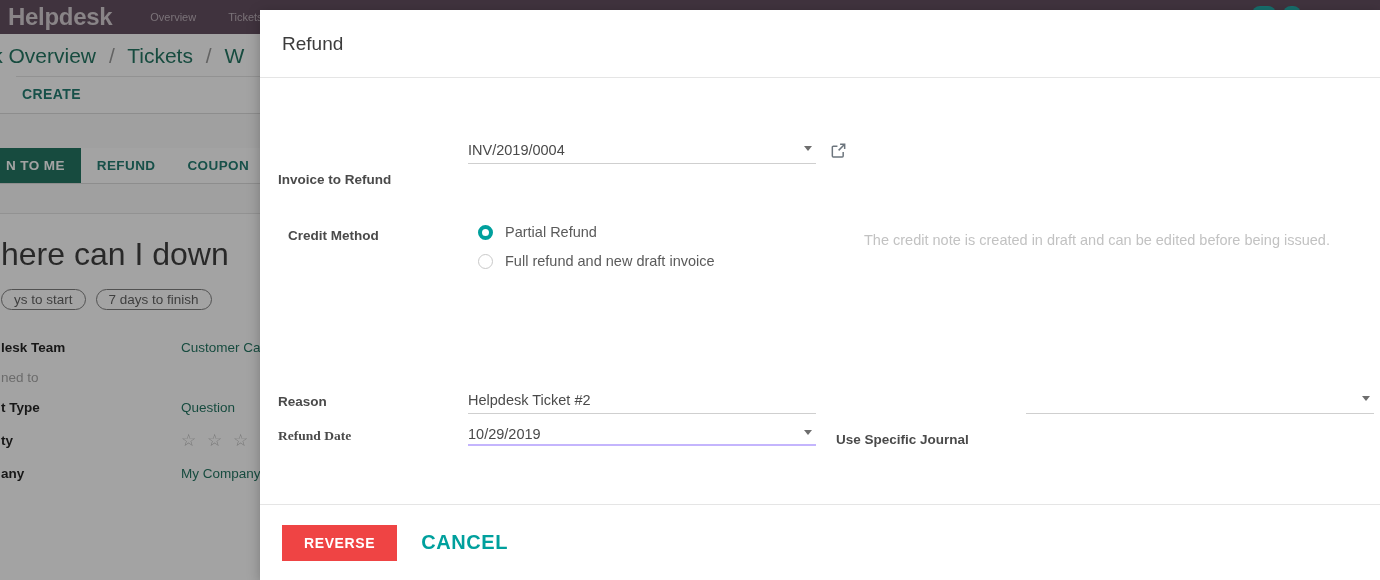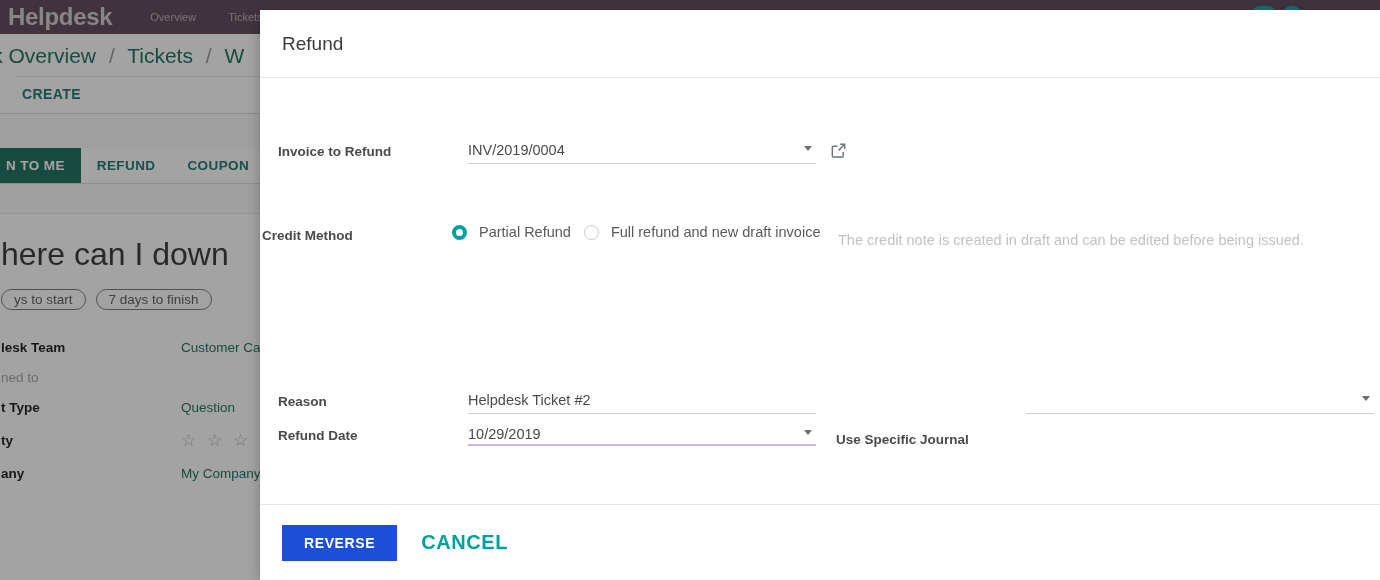--- a/index.html
+++ b/index.html
@@ -125,21 +125,21 @@
   .finput.focused { border-bottom: 2px solid #c4b5fd; padding-bottom: 2px; }
   .caret {
     position: absolute; right: 4px; top: 6px;
     width: 0; height: 0;
     border-left: 4.5px solid transparent;
     border-right: 4.5px solid transparent;
     border-top: 5.5px solid #6e6e6e;
   }
   .ext-link { margin-left: 14px; padding-top: 2px; }
 
-  .radio-group { display: flex; flex-direction: row; gap: 13px; }
+  .radio-group { display: flex; flex-direction: column; gap: 13px; }
   .radio-row { display: flex; align-items: center; gap: 12px; }
   .radio {
     width: 15px; height: 15px; border-radius: 50%;
     border: 1.6px solid #c9c9c9; background: #fff;
     flex: 0 0 15px;
   }
   .radio.on {
     border: 4px solid #00a09d; background: #fff;
     box-shadow: inset 0 0 0 2px #fff;
   }
@@ -147,21 +147,21 @@
   .helper {
     position: absolute; left: 576px; top: 8px;
     font-size: 14.5px; color: #c2c2c2; white-space: nowrap;
   }
 
   .modal-footer {
     flex: 0 0 76px; border-top: 1px solid #e5e5e5;
     display: flex; align-items: center; padding: 0 22px; gap: 18px;
   }
   .btn-primary {
-    background: #1d4ed8; color: #fff; border: none;
+    background: #ef4444; color: #fff; border: none;
     font-family: "Liberation Sans", sans-serif;
     font-size: 14px; font-weight: bold; letter-spacing: .6px;
     padding: 10px 22px; cursor: pointer;
   }
   .btn-link {
     background: none; border: none; color: #00a09d;
     font-family: "Liberation Sans", sans-serif;
     font-size: 20px; font-weight: bold; letter-spacing: .6px;
     padding: 10px 6px; cursor: pointer;
   }
@@ -243,35 +243,35 @@
 
   <div class="modal">
 
     <div class="modal-header">
       <div class="modal-title">Refund</div>
     </div>
 
     <div class="modal-body">
 
       <div class="frow" style="left:18px; top:62px;">
-        <div class="flabel" style="width:190px;">Invoice to Refund</div>
+        <div class="flabel" style="width:190px;margin-top:28px;">Invoice to Refund</div>
         <div class="fwrap" style="width:348px;">
           <input class="finput" style="width: 348px;" value="INV/2019/0004">
           <span class="caret"></span>
         </div>
         <span class="ext-link">
           <svg width="17" height="17" viewBox="0 0 16 16" fill="none" stroke="#6c757d" stroke-width="1.4">
             <path d="M9.5 2.2h4.3v4.3"></path>
             <path d="M13.6 2.4L8.1 7.9"></path>
             <path d="M12.4 9.3v3.9a.9.9 0 0 1-.9.9H3.1a.9.9 0 0 1-.9-.9V4.8a.9.9 0 0 1 .9-.9H7"></path>
           </svg>
         </span>
       </div>
 
-      <div class="frow" style="left:2px; top:146px;">
+      <div class="frow" style="left:28px; top:146px;">
         <div class="flabel" style="width:190px;">Credit Method</div>
         <div class="radio-group">
           <label class="radio-row">
             <span class="radio on"></span>
             <span class="radio-lbl">Partial Refund</span>
           </label>
           <label class="radio-row">
             <span class="radio"></span>
             <span class="radio-lbl">Full refund and new draft invoice</span>
           </label>
@@ -288,21 +288,21 @@
 
       <div class="frow" style="left:576px; top:312px;">
         <div class="flabel" style="width:190px;margin-top:38px;">Use Specific Journal</div>
         <div class="fwrap" style="width:348px;">
           <input class="finput" style="width: 348px;" value="">
           <span class="caret"></span>
         </div>
       </div>
 
       <div class="frow" style="left:18px; top:346px;">
-        <div class="flabel" style="width:190px;">Refund Date</div>
+        <div class="flabel" style="width:190px;font-family:Liberation Serif, serif;">Refund Date</div>
         <div class="fwrap" style="width:348px;">
           <input class="finput focused" style="width: 348px;" value="10/29/2019">
           <span class="caret"></span>
         </div>
       </div>
 
     </div>
 
     <div class="modal-footer">
       <button class="btn-primary">REVERSE</button>

